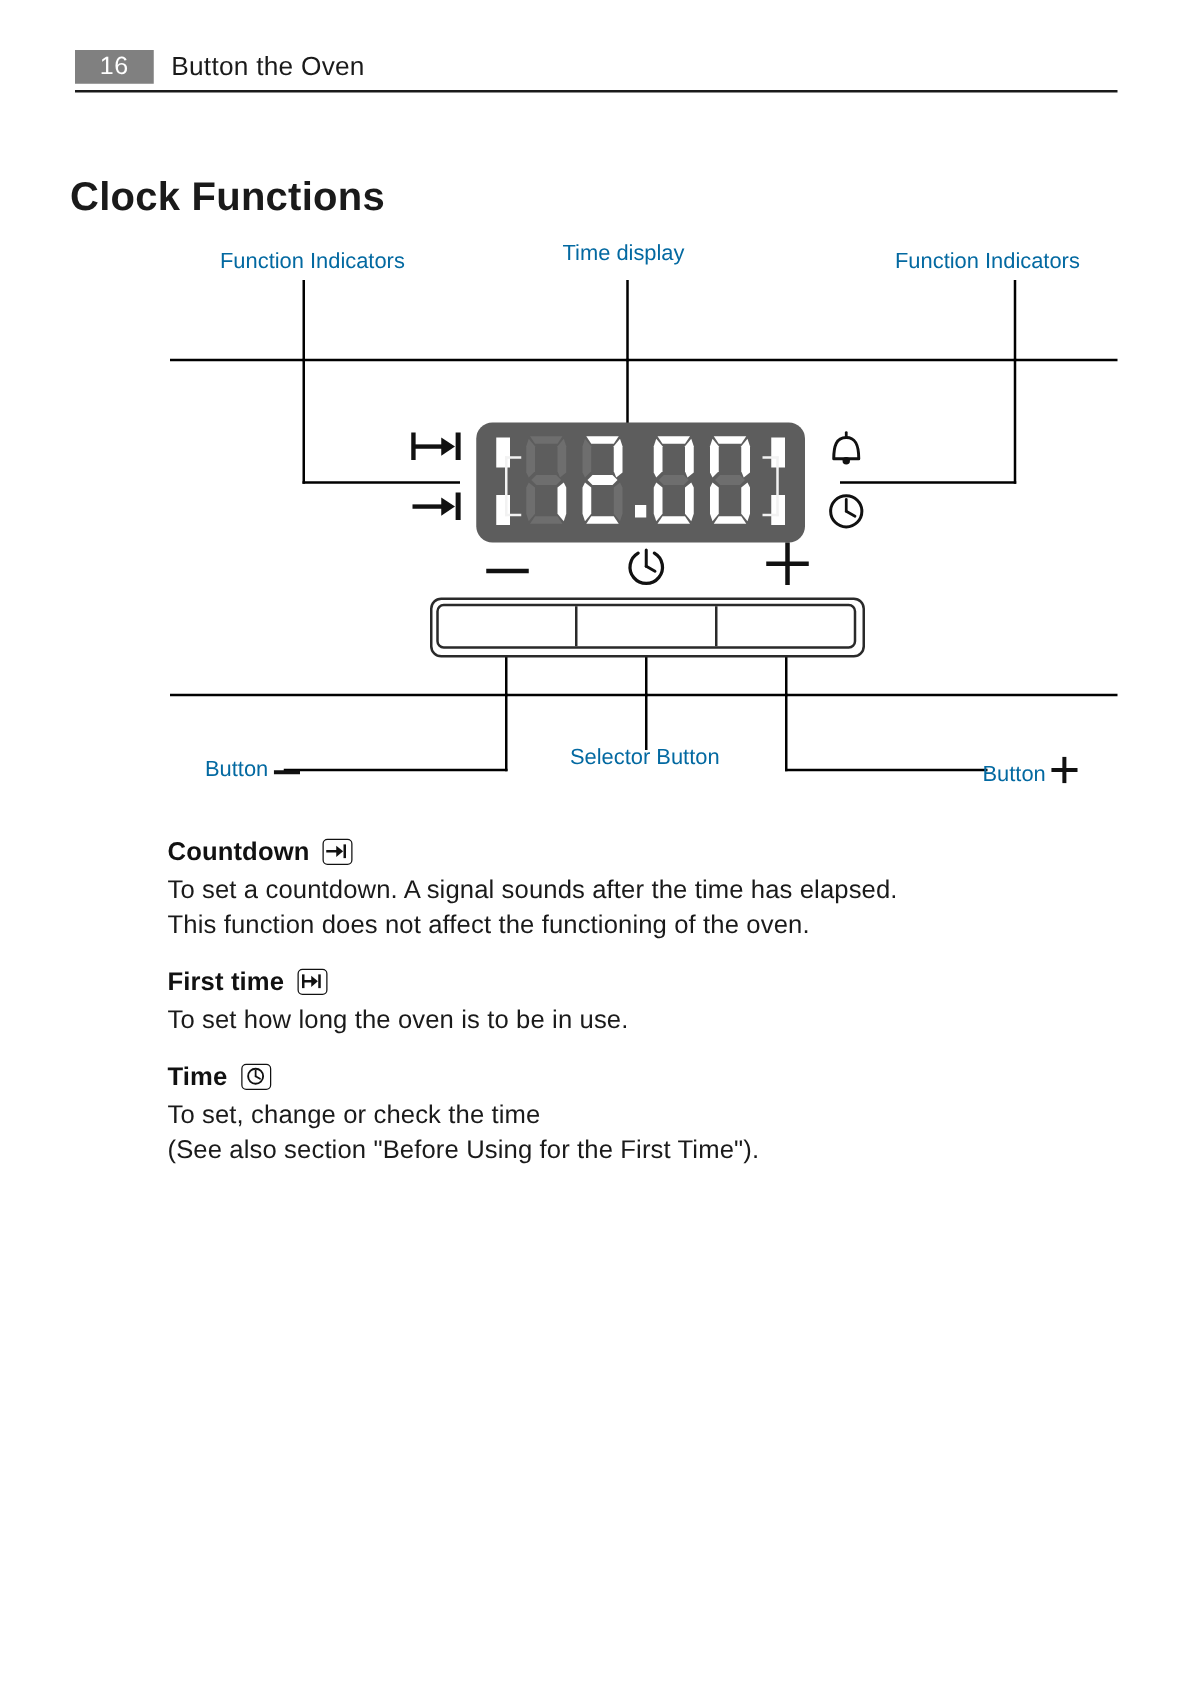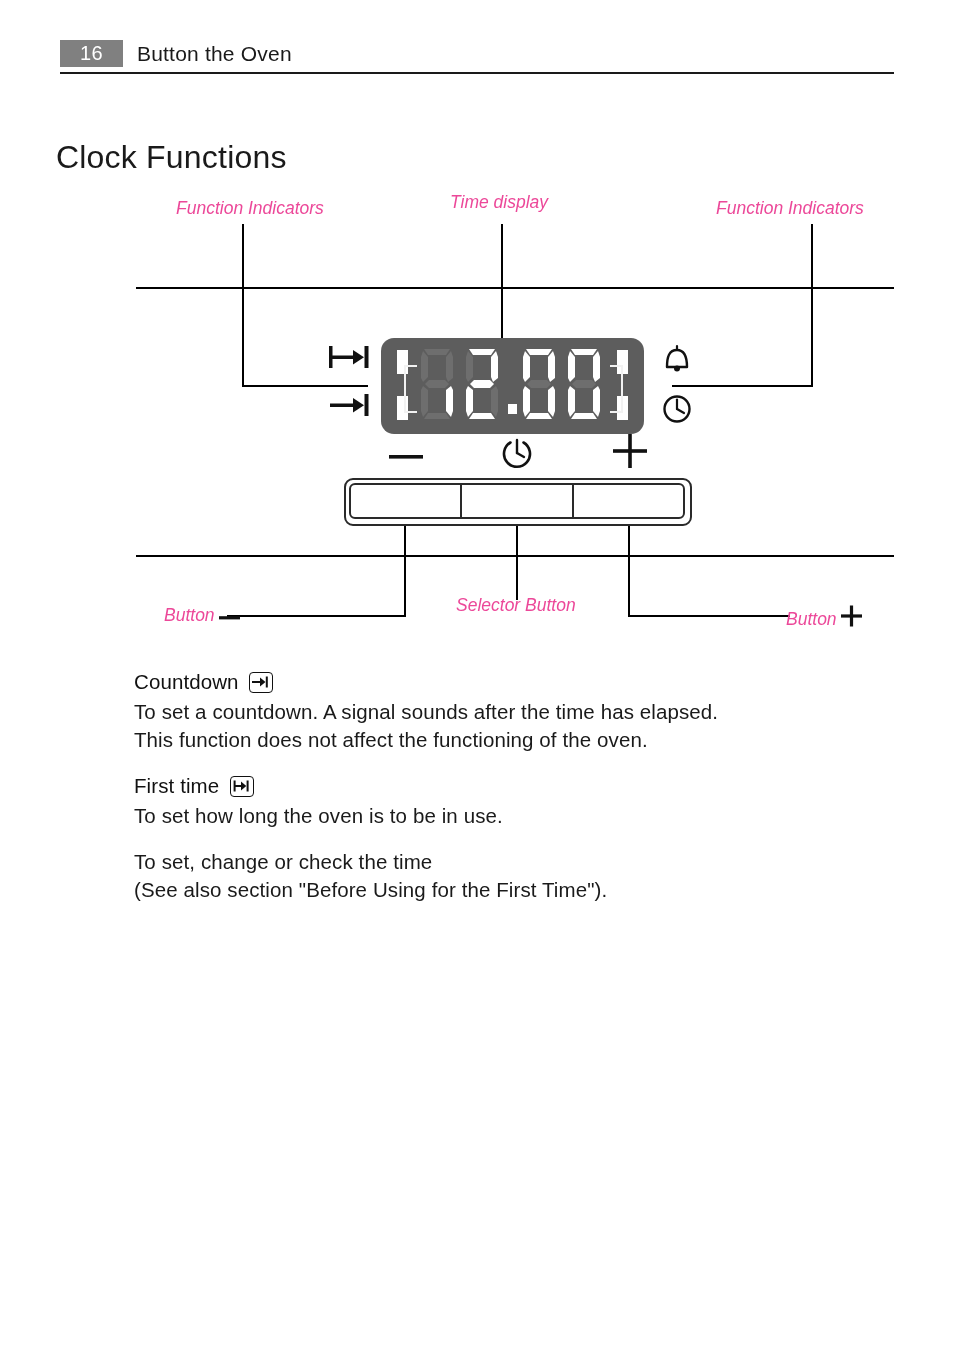--- a/index.html
+++ b/index.html
@@ -57,37 +57,36 @@
   }
 
   
   .section-title {
     position: absolute;
     left: 56px;
     top: 118px;
     font-size: 32px;
     letter-spacing: 0.2px;
     color: #1a1a1a;
-    font-weight: 400;
+    font-weight: 700;
   }
 
   
   .diagram {
     position: absolute;
     left: 0;
     top: 180px;
     width: 954px;
     height: 470px;
   }
   .callout-label {
     position: absolute;
     font-size: 17.5px;
-    color: #ec4899;
+    color: #0369a1;
     white-space: nowrap;
-    font-style: italic;
   }
   .lbl-fi-left  { left: 176px; top: 18px; }
   .lbl-time-dsp { left: 450px; top: 12px; }
   .lbl-fi-right { left: 716px; top: 18px; }
 
   .lbl-btn-minus { left: 164px; top: 425px; }
   .lbl-selector  { left: 456px; top: 415px; }
   .lbl-btn-plus  { left: 786px; top: 425px; }
 
   .inline-sym {
@@ -233,21 +232,21 @@
 
   
   .body-block {
     position: absolute;
     left: 134px;
     top: 668px;
     width: 760px;
   }
   .fn-head {
     font-size: 20.5px;
-    font-weight: normal;
+    font-weight: bold;
     color: #111111;
     margin: 0 0 2px 0;
     line-height: 28px;
     letter-spacing: 0.1px;
   }
   .fn-body {
     font-size: 20.5px;
     color: #1a1a1a;
     margin: 0;
     line-height: 28px;
@@ -455,17 +454,27 @@
           <polygon points="10,4.5 15.3,9 10,13.5" fill="#111"></polygon>
           <rect x="15.6" y="3.5" width="2" height="11" fill="#111"></rect>
         </svg>
       </span>
     </p>
     <p class="fn-body">To set how long the oven is to be in use.</p>
   </div>
 
 
   <div class="fn-group">
+    <p class="fn-head">
+      <span>Time</span>
+      <span class="box-icon">
+        <svg width="21" height="18" viewBox="0 0 21 18">
+          <circle cx="10.5" cy="9" r="6" stroke="#111" stroke-width="1.5" fill="none"></circle>
+          <path d="M10.5 9 L10.5 4.4" stroke="#111" stroke-width="1.4" stroke-linecap="round"></path>
+          <path d="M10.5 9 L14 11" stroke="#111" stroke-width="1.4" stroke-linecap="round"></path>
+        </svg>
+      </span>
+    </p>
     <p class="fn-body">To set, change or check the time</p>
     <p class="fn-body">(See also section "Before Using for the First Time").</p>
   </div>
 
 </div>
 
 </body></html>

